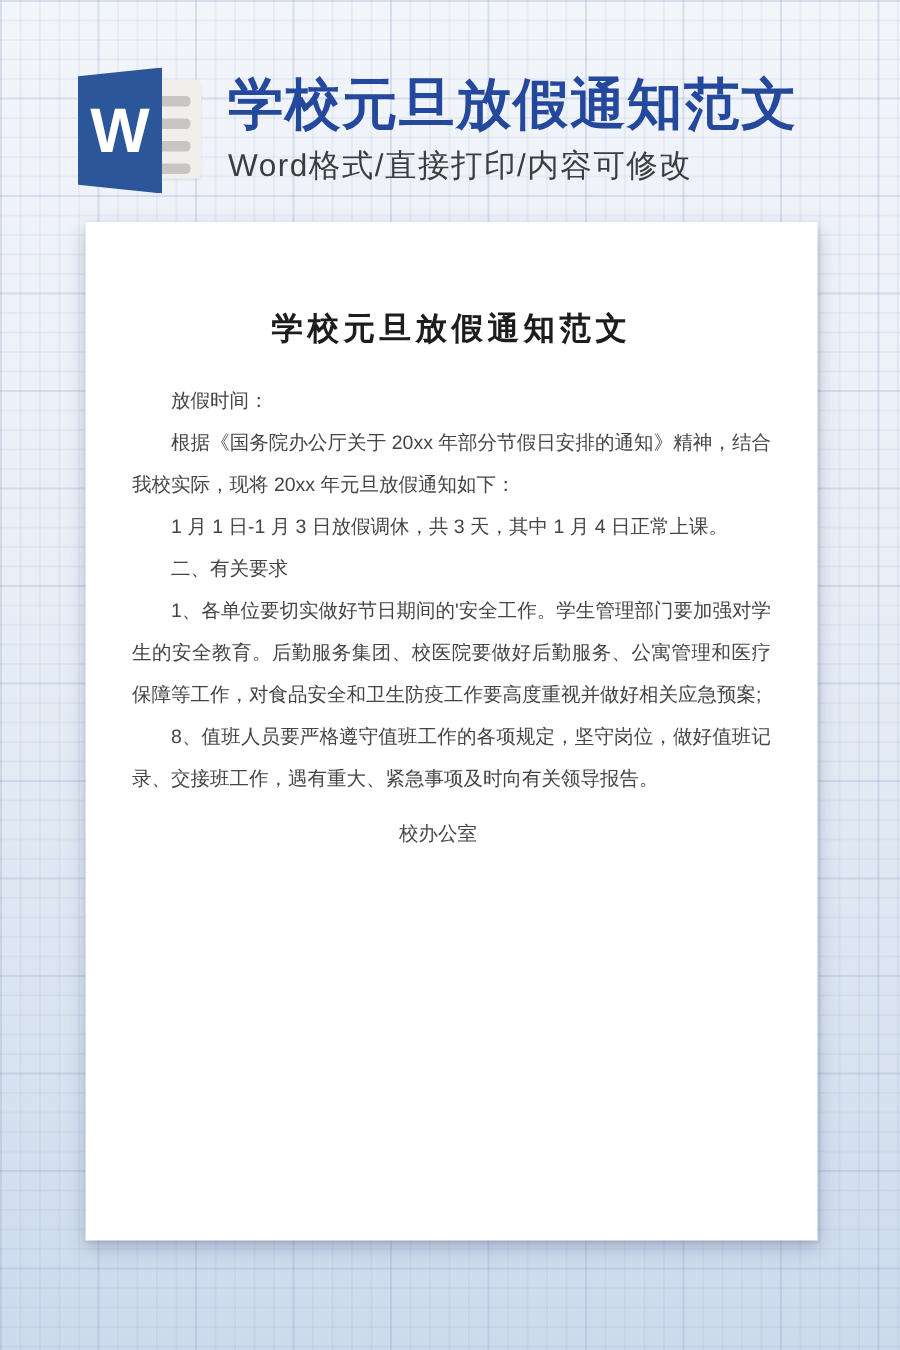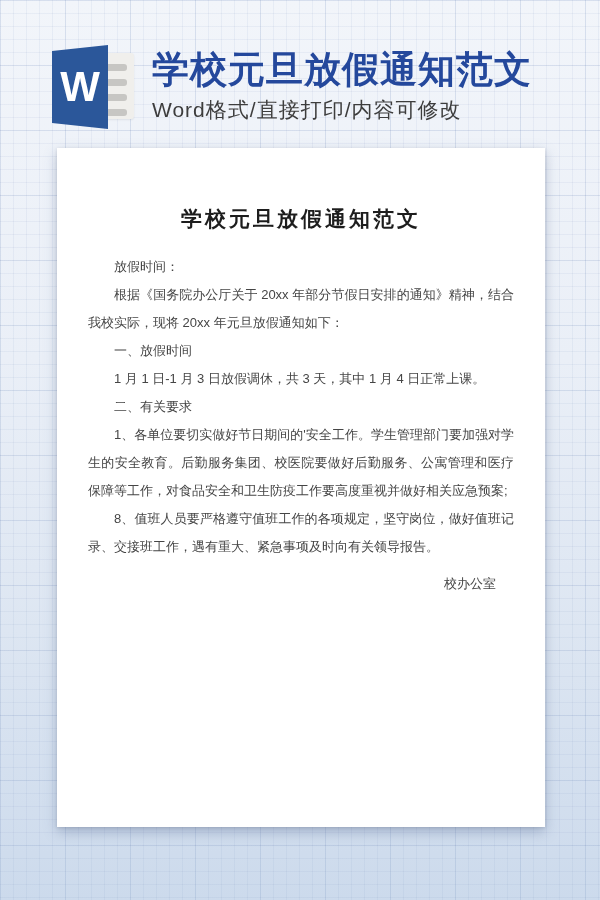--- a/index.html
+++ b/index.html
@@ -63,21 +63,21 @@
     text-align:justify;
   }
   .doc-title{
     text-align:center;color:#1d1d1d;
     font-family:"Liberation Serif","DejaVu Serif",serif;
     font-size:21px;font-weight:700;letter-spacing:3px;
     line-height:1.3;margin-bottom:20px;
   }
   .doc-par{margin:0;text-indent:2em;}
   .doc-signature{
-    text-align:right;padding-right:18px;line-height:22px;margin-top:12px;
+    text-align:center;padding-right:18px;line-height:22px;margin-top:12px;
     color:#454545;font-size:13px;
   }
 </style>
 </head>
 <body>
 
 <div class="bg">
 
   <div class="header">
     <div class="word-icon">
@@ -95,21 +95,20 @@
       <div class="header-title">学校元旦放假通知范文</div>
       <div class="header-subtitle">Word格式/直接打印/内容可修改</div>
     </div>
   </div>
 
   <div class="doc-page">
     <div class="doc-inner">
       <div class="doc-title">学校元旦放假通知范文</div>
       <p class="doc-par">放假时间：</p>
       <p class="doc-par">根据《国务院办公厅关于 20xx 年部分节假日安排的通知》精神，结合我校实际，现将 20xx 年元旦放假通知如下：</p>
-      <p class="doc-par">一、放假时间</p>
       <p class="doc-par">1 月 1 日-1 月 3 日放假调休，共 3 天，其中 1 月 4 日正常上课。</p>
       <p class="doc-par">二、有关要求</p>
       <p class="doc-par">1、各单位要切实做好节日期间的'安全工作。学生管理部门要加强对学生的安全教育。后勤服务集团、校医院要做好后勤服务、公寓管理和医疗保障等工作，对食品安全和卫生防疫工作要高度重视并做好相关应急预案;</p>
       <p class="doc-par">8、值班人员要严格遵守值班工作的各项规定，坚守岗位，做好值班记录、交接班工作，遇有重大、紧急事项及时向有关领导报告。</p>
       <div class="doc-signature">
         <div>校办公室</div>
       </div>
     </div>
   </div>
 

